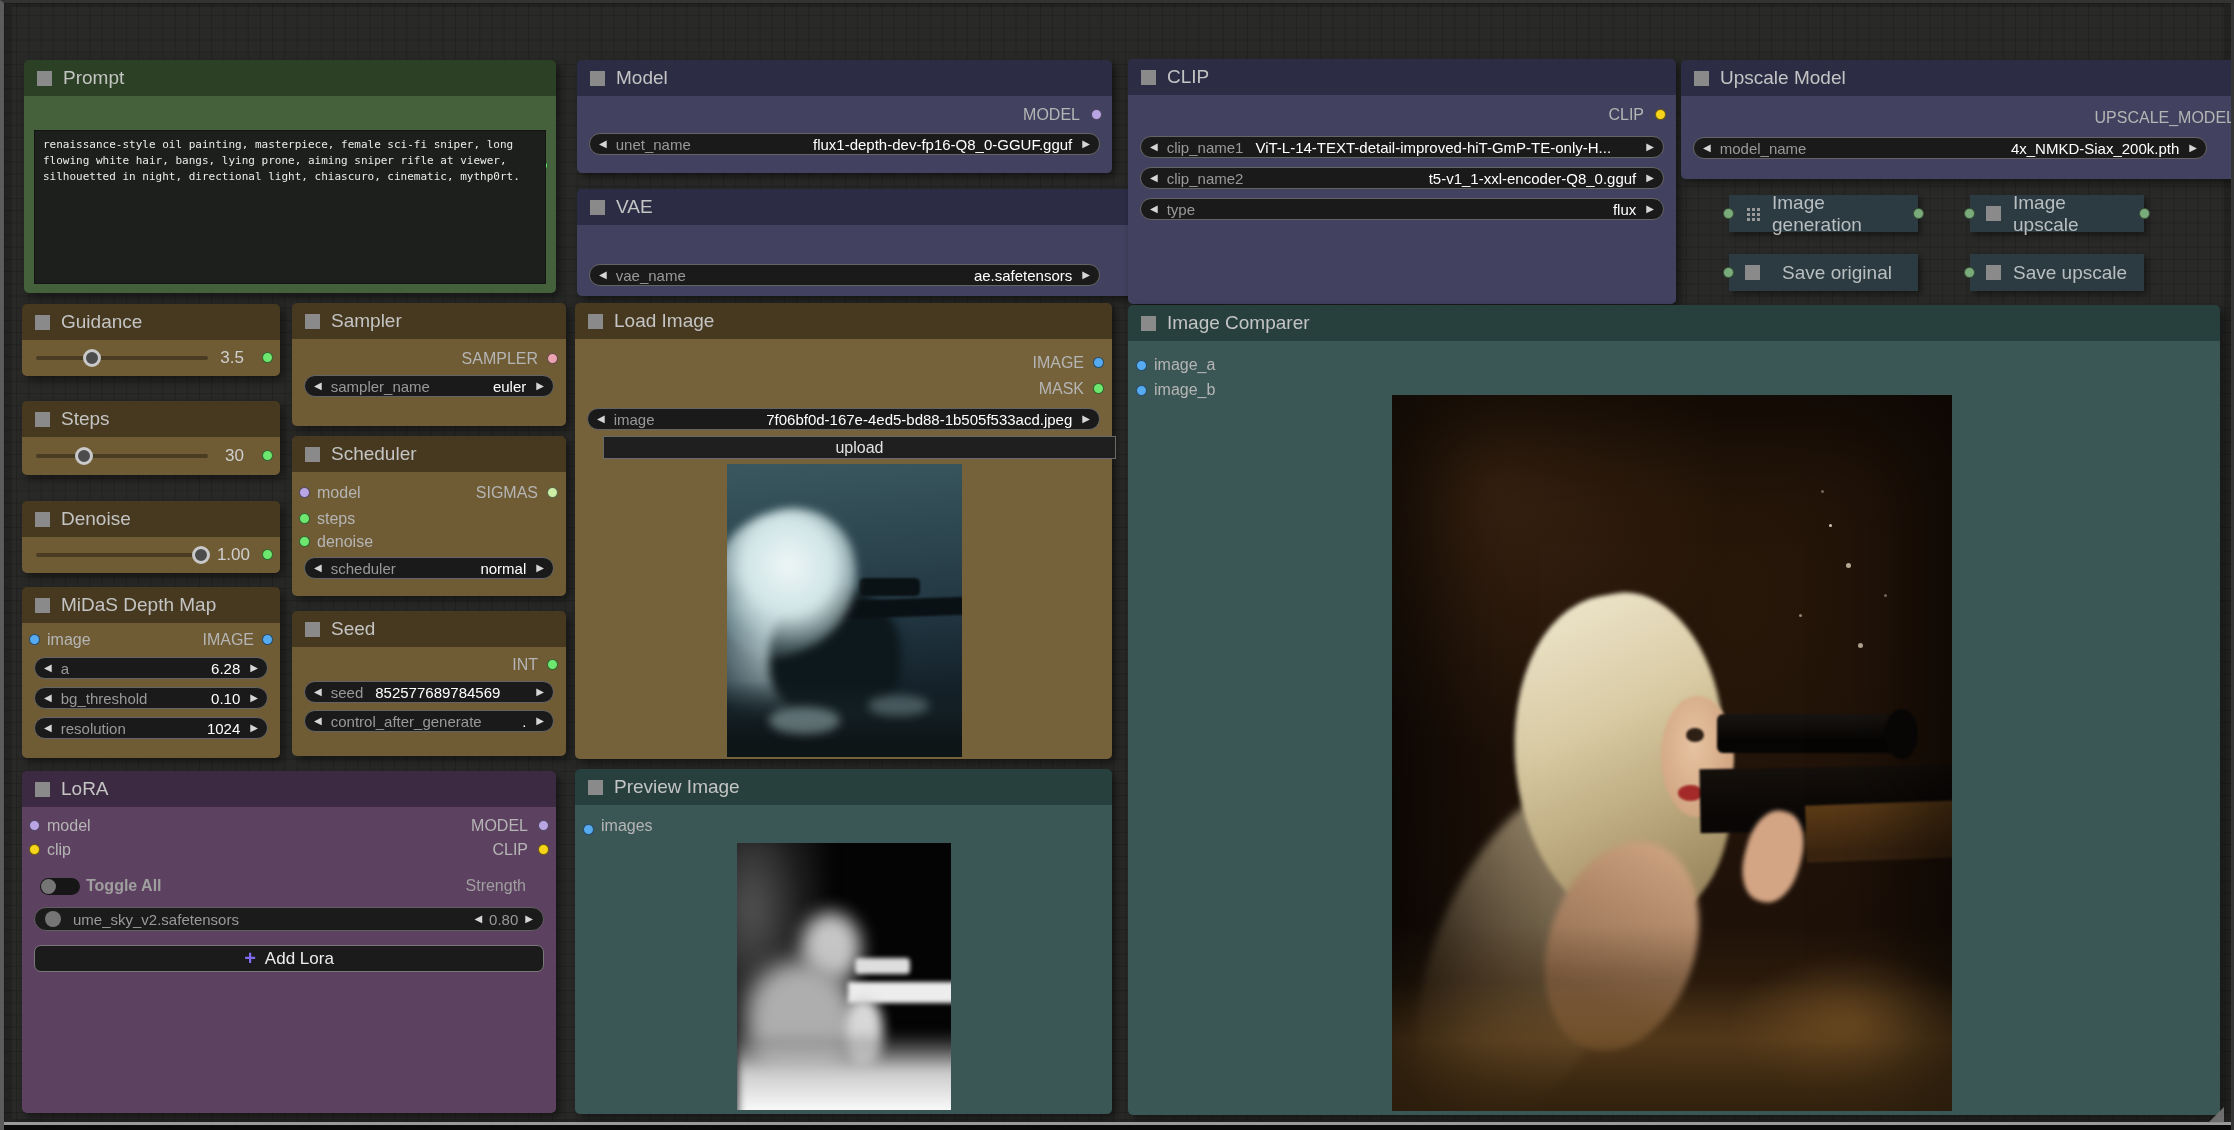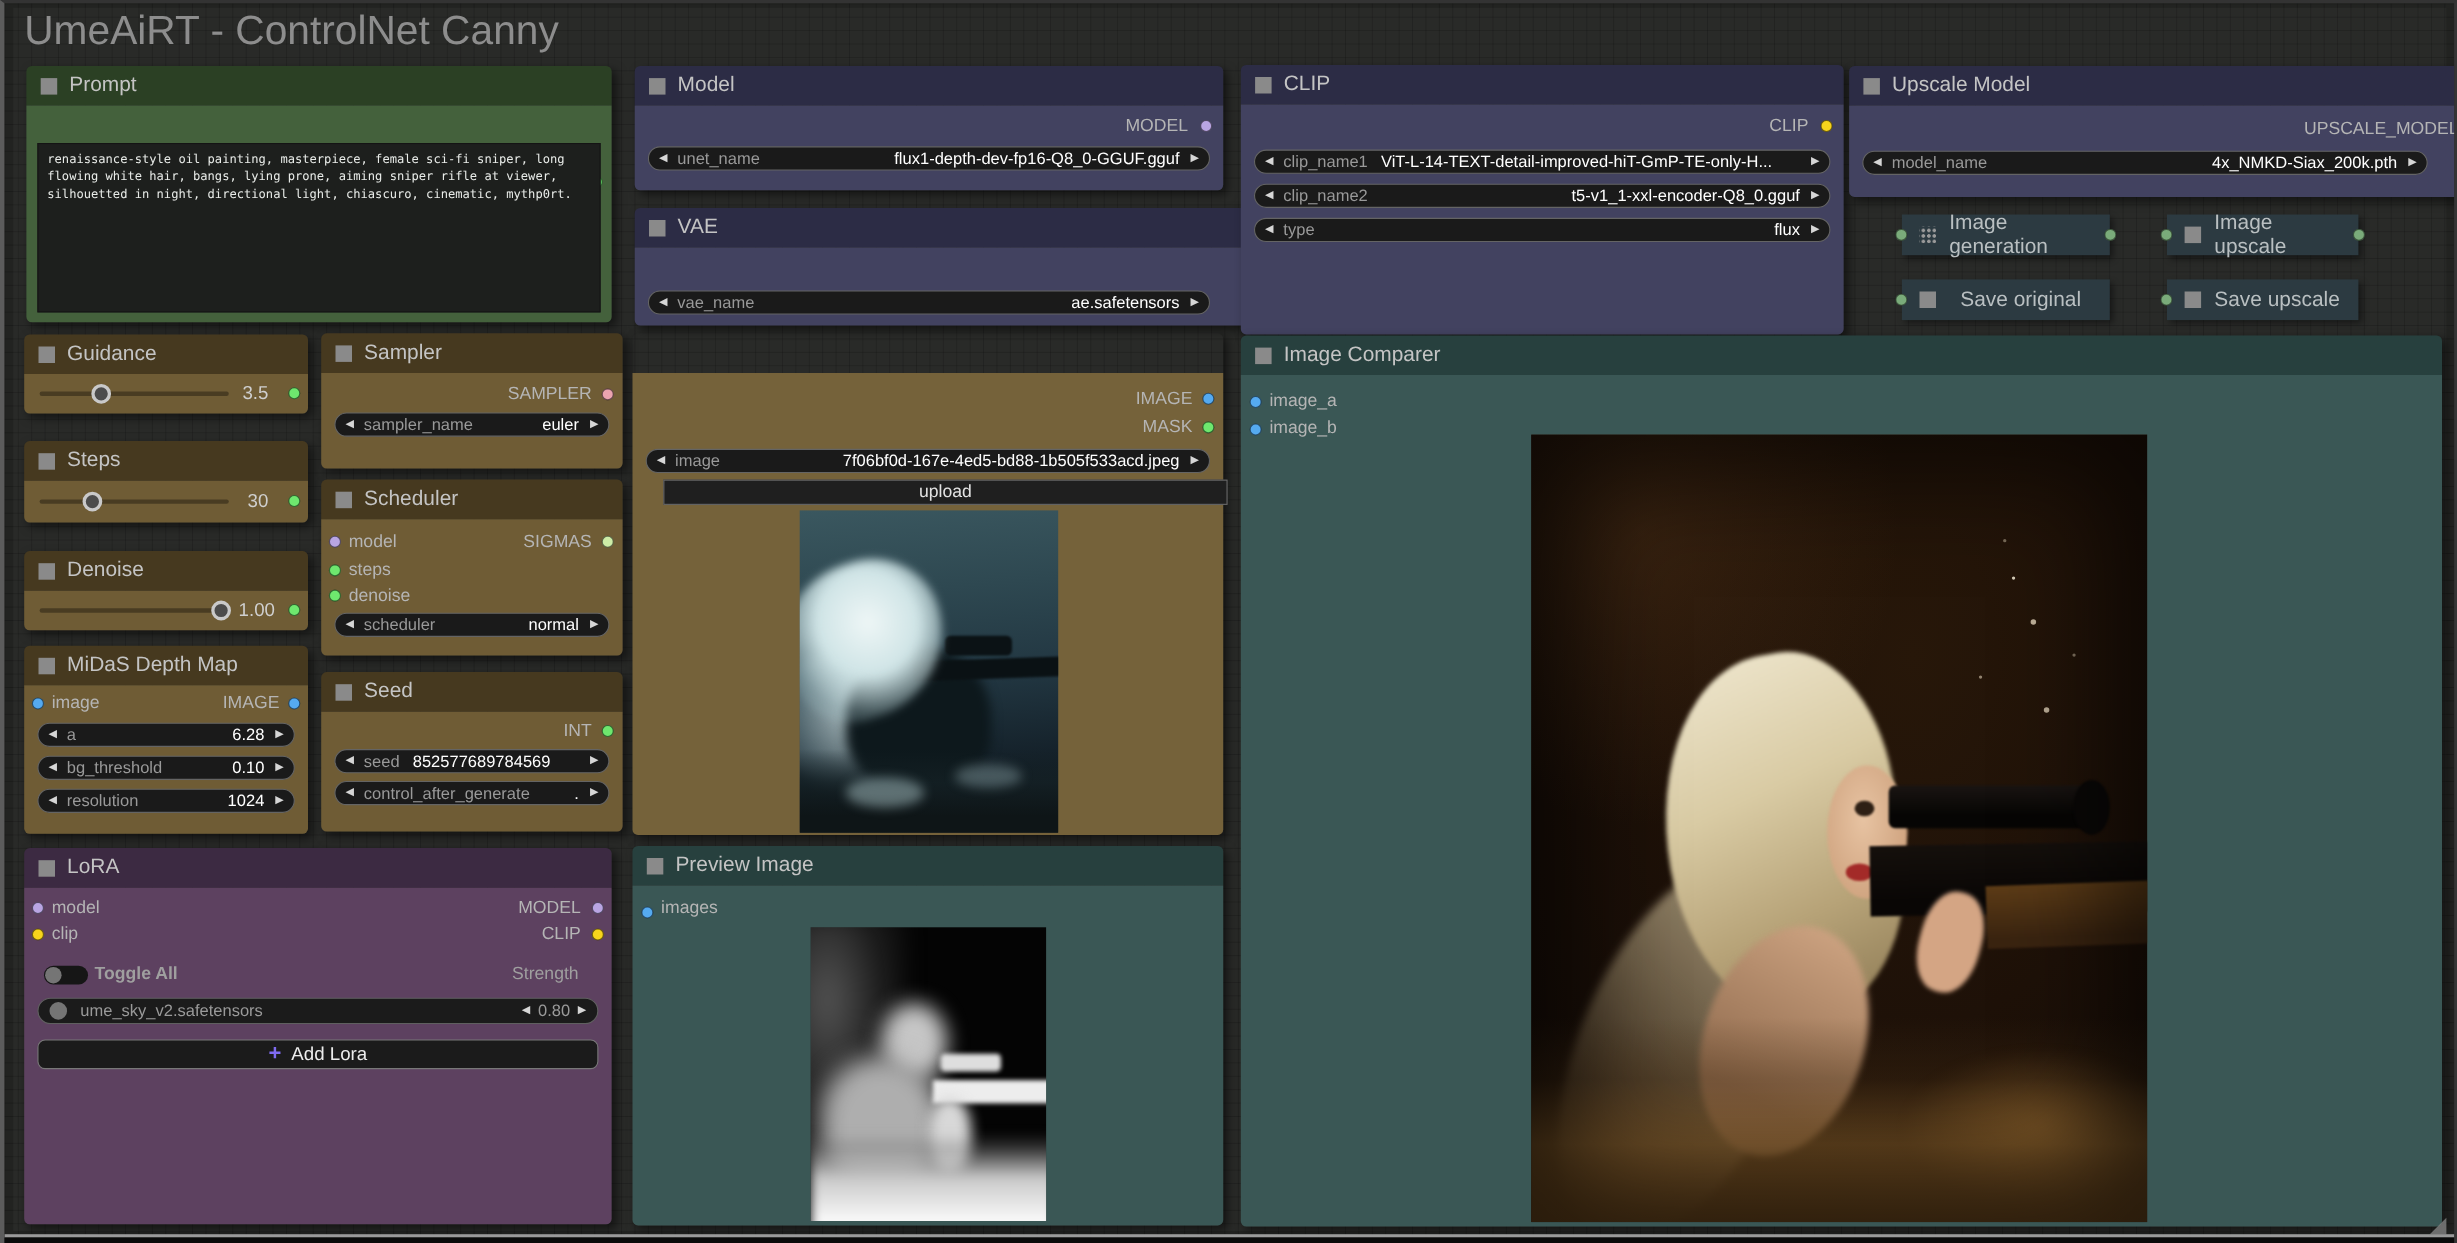--- a/index.html
+++ b/index.html
@@ -145,21 +145,20 @@
     background:linear-gradient(to top, rgba(93,62,26,.95) 0%, rgba(122,85,38,.7) 38%, rgba(70,47,22,.35) 70%, transparent 100%);}
   .img-paint .glow{position:absolute;left:60%;bottom:2%;width:45%;height:20%;border-radius:50%;
     background:radial-gradient(ellipse, rgba(190,135,60,.55), transparent 70%);filter:blur(6px);}
   .img-paint .vignette{position:absolute;inset:0;box-shadow:inset 0 0 90px 40px rgba(0,0,0,.55);}
 </style>
 </head>
 <body>
 
 <div id="stage">
   <div class="group-rect"></div>
-  <div class="group-title">UmeAiRT - ControlNet Canny</div>
 
   <div class="node t-green" style="left:20px;top:57px;width:532px;height:233px;">
     <div class="nheader">
       <span class="nbox"></span>
       <span class="ntitle">Prompt</span>
     </div>
     <div class="nbody"></div>
     <span class="plabel r" style="right:30px;top:97px;">STRING</span>
     <span class="port p-green" style="right:8px;top:100px;"></span>
     <textarea class="prompt-text" style="left: 10px; top: 70px; width: 512px; height: 154px;">renaissance-style oil painting, masterpiece, female sci-fi sniper, long flowing white hair, bangs, lying prone, aiming sniper rifle at viewer, silhouetted in night, directional light, chiascuro, cinematic, mythp0rt.</textarea>
@@ -416,20 +415,24 @@
         <span class="arr">▶</span>
       </span>
     </div>
     <div class="addlora" style="left:12px;top:174px;width:510px;height:27px;">
       <span class="plus">+</span>
       <span>Add Lora</span>
     </div>
   </div>
 
   <div class="node t-olive" style="left:571px;top:300px;width:537px;height:456px;">
+    <div class="nheader">
+      <span class="nbox"></span>
+      <span class="ntitle">Load Image</span>
+    </div>
     <div class="nbody"></div>
     <span class="plabel r" style="right:28px;top:51px;">IMAGE</span>
     <span class="port p-blue" style="right:8px;top:54px;"></span>
     <span class="plabel r" style="right:28px;top:77px;">MASK</span>
     <span class="port p-green" style="right:8px;top:80px;"></span>
     <div class="pill" style="left:12px;top:105px;width:513px;">
       <span class="arr">◀</span>
       <span class="wlabel">image</span>
       <span class="wvalue">7f06bf0d-167e-4ed5-bd88-1b505f533acd.jpeg</span>
       <span class="arr">▶</span>

